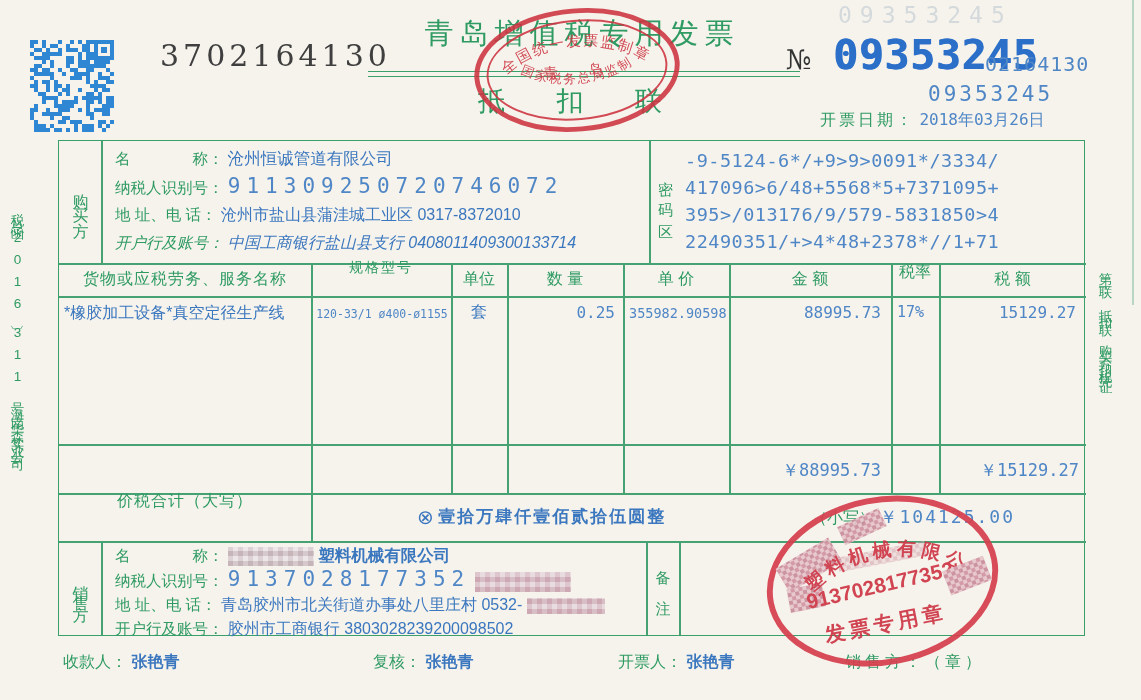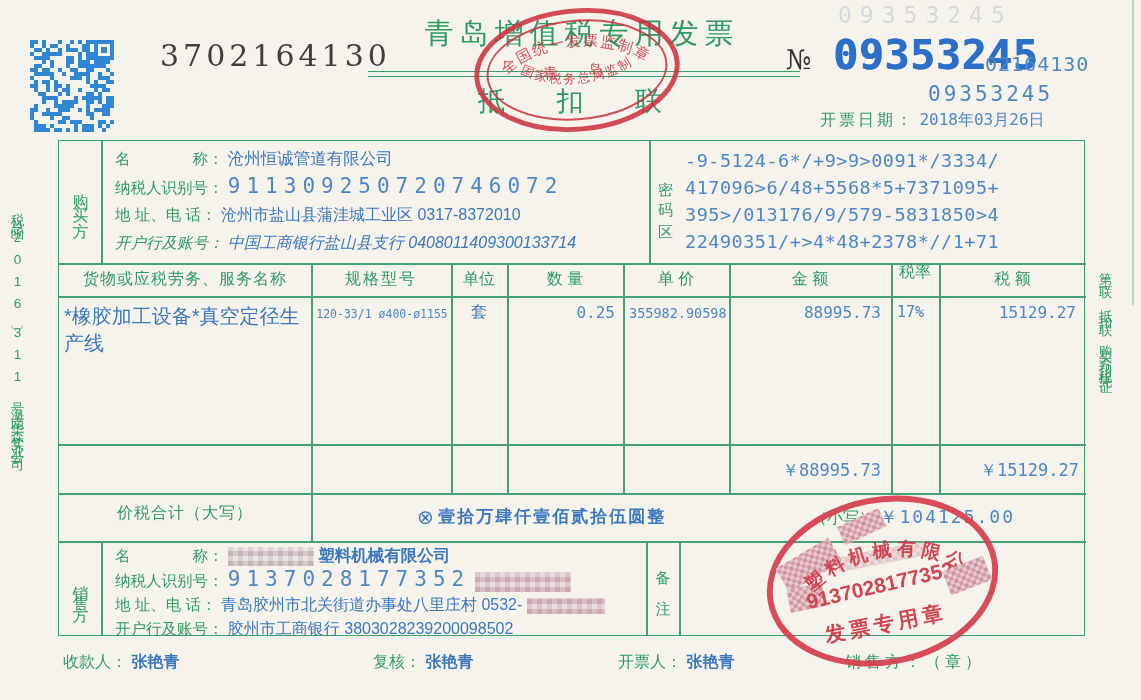--- a/index.html
+++ b/index.html
@@ -370,42 +370,42 @@
 
     <div class="vline" style="left:252px;top:122px;height:230px;"></div>
     <div class="vline" style="left:392px;top:122px;height:230px;"></div>
     <div class="vline" style="left:448px;top:122px;height:230px;"></div>
     <div class="vline" style="left:564px;top:122px;height:230px;"></div>
     <div class="vline" style="left:670px;top:122px;height:230px;"></div>
     <div class="vline" style="left:832px;top:122px;height:230px;"></div>
     <div class="vline" style="left:880px;top:122px;height:230px;"></div>
 
     <div class="abs g cellc" style="left:0;top:122px;width:252px;height:33px;font-size:16px;letter-spacing:1px;">货物或应税劳务、服务名称</div>
-    <div class="abs g cellc" style="left:252px;top:122px;width:140px;height:33px;font-size:16px;letter-spacing:2px;">规格型号</div>
+    <div class="abs g cellc" style="left:252px;top:110px;width:140px;height:33px;font-size:14px;letter-spacing:2px;">规格型号</div>
     <div class="abs g cellc" style="left:392px;top:122px;width:56px;height:33px;font-size:16px;">单位</div>
     <div class="abs g cellc" style="left:448px;top:122px;width:116px;height:33px;font-size:16px;">数  量</div>
     <div class="abs g cellc" style="left:670px;top:122px;width:162px;height:33px;font-size:16px;">金  额</div>
     <div class="abs g cellc" style="left:564px;top:122px;width:106px;height:33px;font-size:16px;">单  价</div>
     <div class="abs g cellc" style="left:832px;top:122px;width:48px;height:18px;font-size:16px;">税率</div>
     <div class="abs g cellc" style="left:880px;top:122px;width:147px;height:33px;font-size:16px;">税  额</div>
 
-    <div class="abs b" style="left:5px;top:162px;width:246px;font-size:20px;font-weight:500;">*橡胶加工设备*真空定径生产线</div>
+    <div class="abs b" style="left:5px;top:162px;width:246px;font-size:16px;font-weight:500;">*橡胶加工设备*真空定径生产线</div>
     <div class="abs bl mono" style="left:254px;top:166px;width:138px;font-size:11.5px;text-align:center;">120-33/1 ø400-ø1155</div>
     <div class="abs b cellc" style="left:392px;top:160px;width:56px;height:22px;font-size:16px;font-weight:500;">套</div>
     <div class="abs bl mono" style="left:448px;top:162px;width:108px;font-size:16px;text-align:right;">0.25</div>
     <div class="abs bl mono" style="left:570px;top:164px;width:100px;font-size:13.5px;">355982.90598</div>
     <div class="abs bl mono" style="left:670px;top:162px;width:152px;font-size:16px;text-align:right;">88995.73</div>
     <div class="abs bl mono" style="left:838px;top:162px;width:40px;font-size:15px;">17%</div>
     <div class="abs bl mono" style="left:880px;top:162px;width:137px;font-size:16px;text-align:right;">15129.27</div>
 
     <div class="abs bl mono" style="left:670px;top:318px;width:152px;font-size:17px;text-align:right;">￥88995.73</div>
     <div class="abs bl mono" style="left:880px;top:318px;width:140px;font-size:17px;text-align:right;">￥15129.27</div>
 
     <div class="vline" style="left:252px;top:352px;height:48px;"></div>
-    <div class="abs g cellc" style="left:0;top:348px;width:252px;height:48px;font-size:16px;letter-spacing:1px;">价税合计（大写）</div>
+    <div class="abs g cellc" style="left:0;top:336px;width:252px;height:48px;font-size:16px;letter-spacing:1px;">价税合计（大写）</div>
     <div class="abs" style="left:358px;top:364px;">
       <span class="b" style="font-size:20px;vertical-align:-2px;">⊗</span>
       <span class="b" style="font-size:17px;font-weight:600;letter-spacing:2px;">壹拾万肆仟壹佰贰拾伍圆整</span>
     </div>
     <div class="abs" style="left:752px;top:364px;">
       <span class="g" style="font-size:16px;">（小写）</span>
       <span class="bl mono" style="font-size:18px;letter-spacing:2px;">￥104125.00</span>
     </div>
 
     <div class="vline" style="left:42px;top:400px;height:94.4px;"></div>

